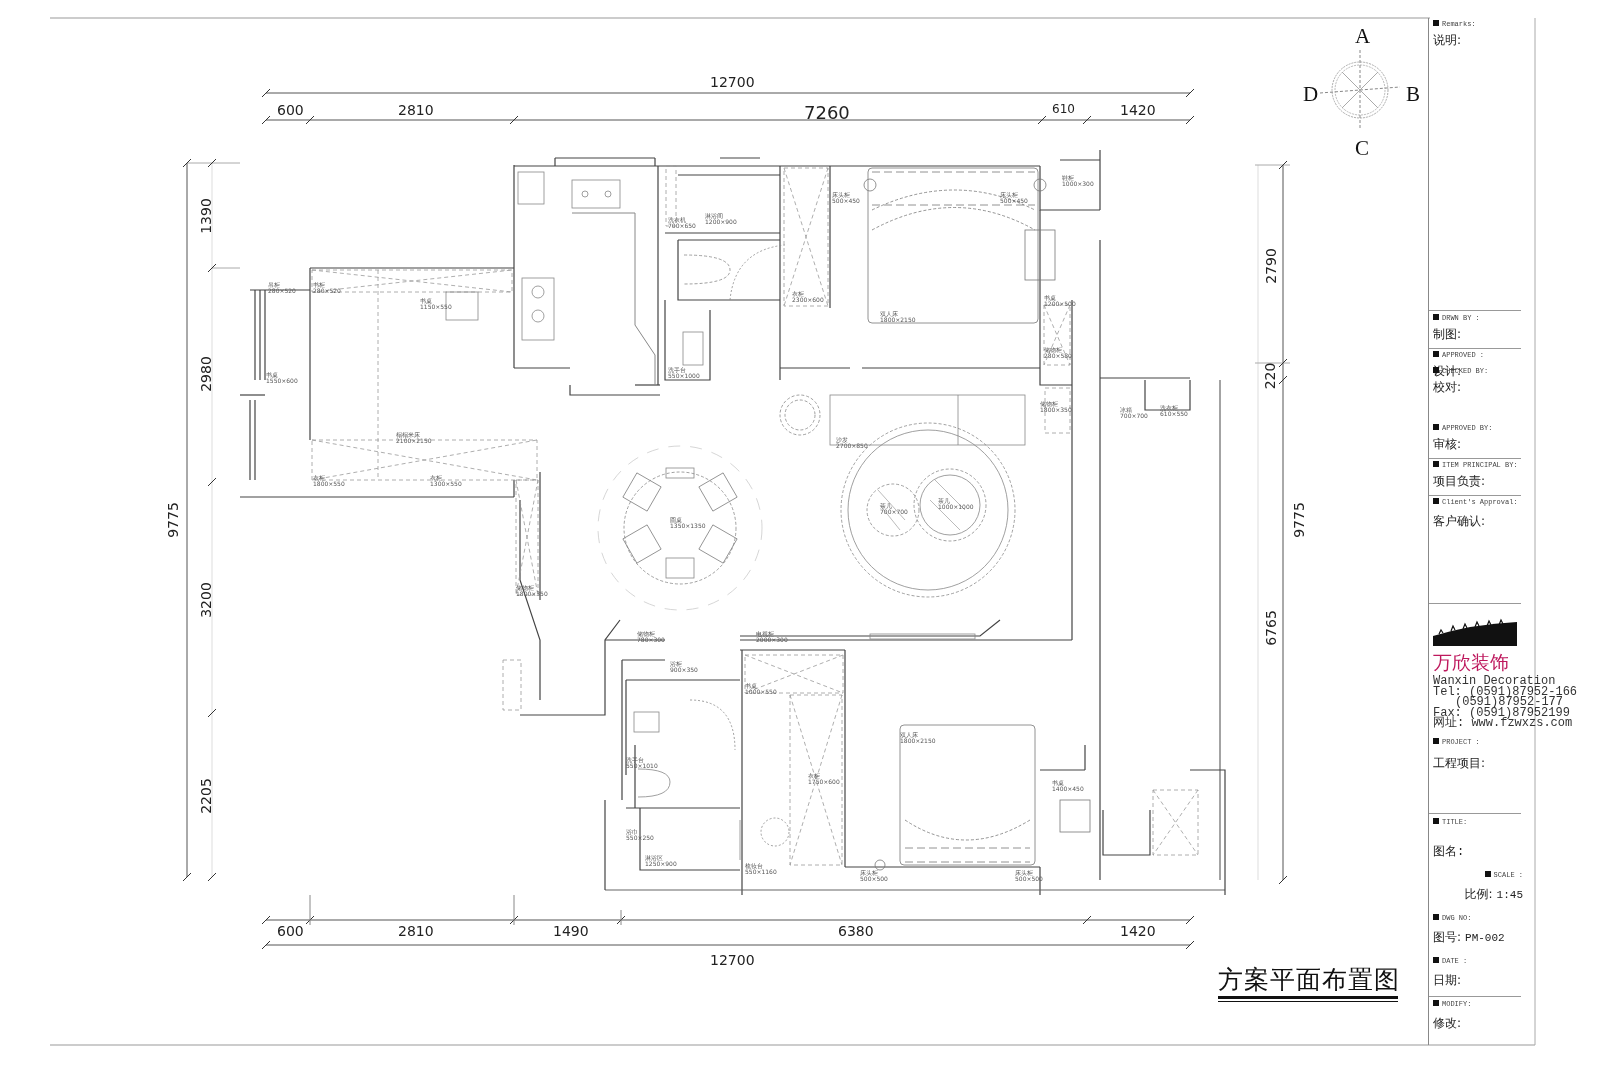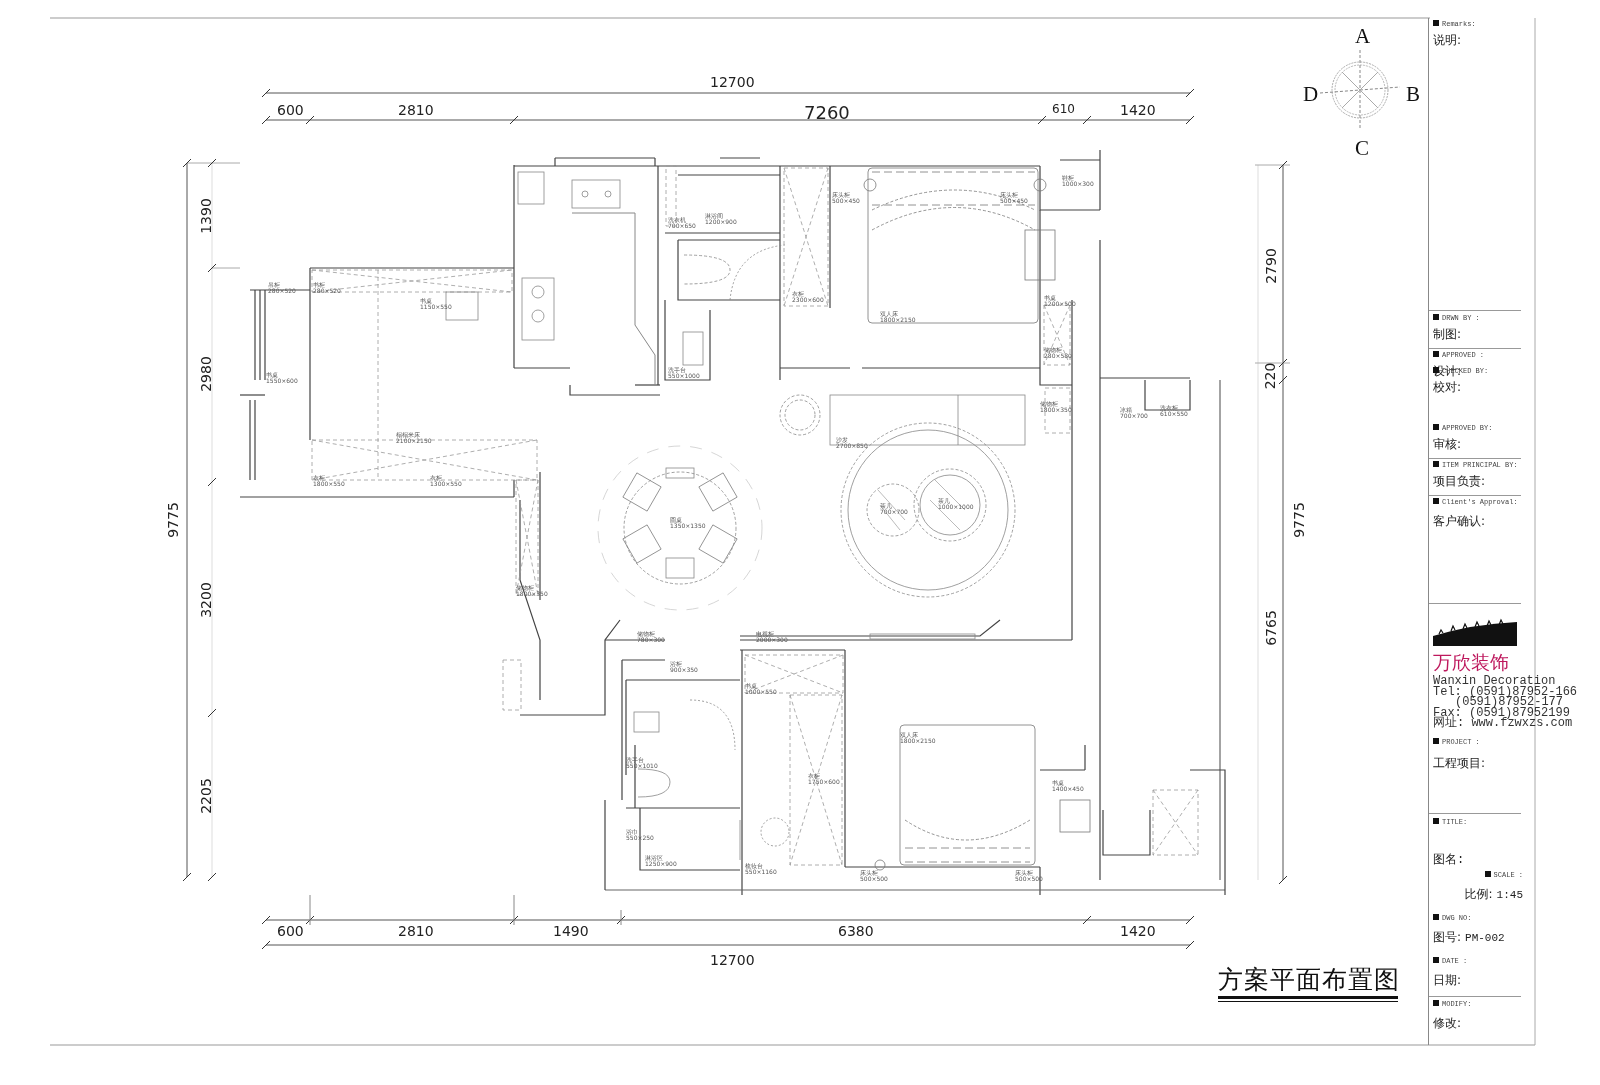--- a/index.html
+++ b/index.html
@@ -438,21 +438,21 @@
     <div class="contact"><span>网址:</span> <span>www.fzwxzs.com</span></div>
   </div>
 
   <div class="tb-sec" style="top:720px;">
     <div class="tb-hdr">PROJECT :</div>
     <div class="tb-val" style="margin-top:8px;">工程项目:</div>
   </div>
   <div class="hr" style="top:795px;"></div>
   <div class="tb-sec" style="top:800px;">
     <div class="tb-hdr">TITLE:</div>
-    <div class="tb-val" style="margin-top:24px;font-family:Liberation Mono, monospace;">图名:</div>
+    <div class="tb-val" style="margin-top:16px;font-family:Liberation Mono, monospace;">图名:</div>
   </div>
   <div class="tb-sec" style="top:853px;text-align:right;">
     <div class="tb-hdr">SCALE :</div>
     <div class="tb-val" style="margin-top:6px;"><span>比例:</span><span class="v">1:45</span></div>
   </div>
   <div class="tb-sec" style="top:896px;">
     <div class="tb-hdr">DWG NO:</div>
     <div class="tb-val" style="margin-top:6px;"><span>图号:</span><span class="v">PM-002</span></div>
   </div>
   <div class="tb-sec" style="top:939px;">

